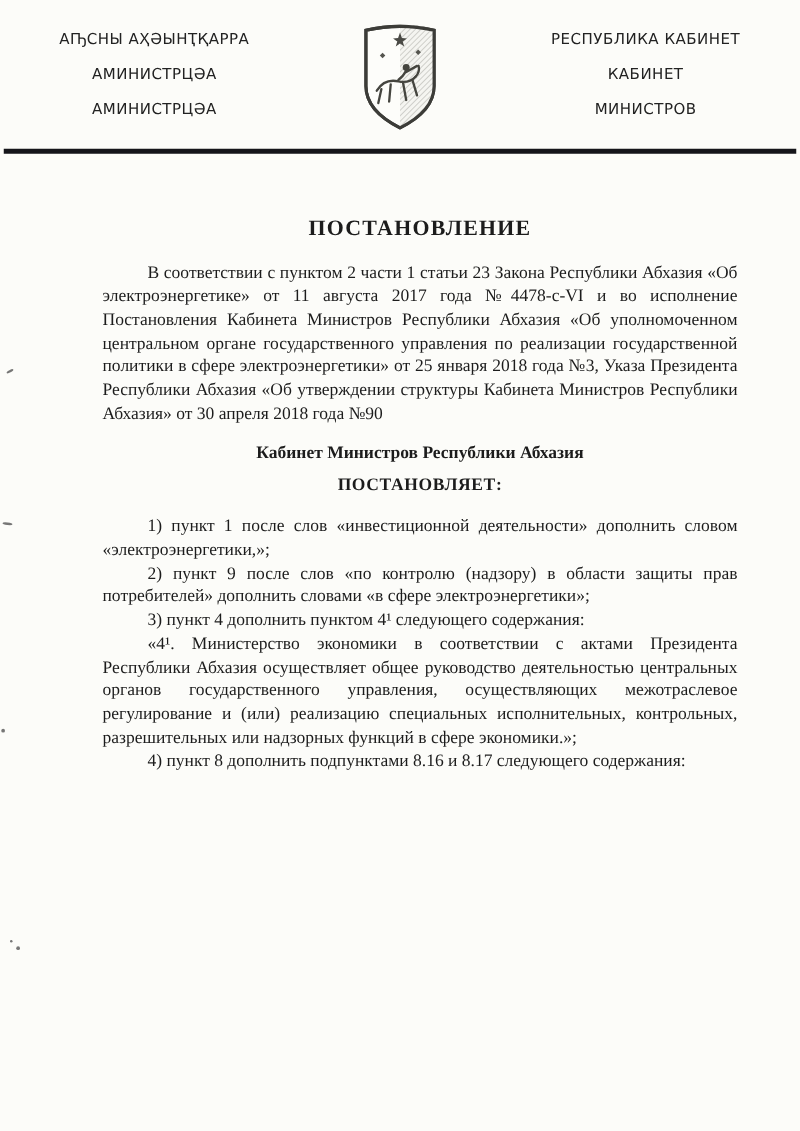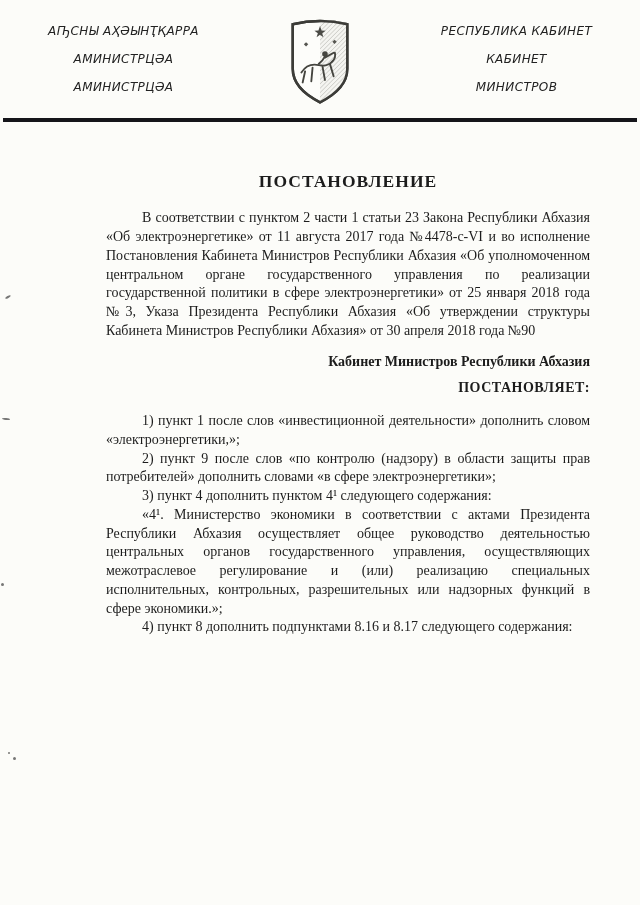--- a/index.html
+++ b/index.html
@@ -25,32 +25,32 @@
   }
   .head-col {
     width: 195px;
     margin-top: 8px;
     text-align: center;
     font-family: "DejaVu Sans", "Liberation Sans", sans-serif;
     font-size: 12px;
     letter-spacing: 0.4px;
     color: #222;
   }
-  .head-line { margin-bottom: 14px; line-height: 14px; font-style: italic; }
+  .head-line { margin-bottom: 14px; line-height: 14px; }
   .emblem { margin-top: 2px; }
 
   .rule {
     height: 4px;
     background: #15151a;
     margin: 8px 3px 0 3px;
   }
 
   
   .doc {
-    padding: 34px 50px 0 106px;
+    padding: 34px 50px 0 82px;
     font-size: 14px;
     line-height: 1.34;
     text-align: justify;
   }
   .title {
     margin: 14px 0 16px 0;
     text-align: center;
     font-size: 17.5px;
     font-weight: bold;
     letter-spacing: 1px;
@@ -63,21 +63,21 @@
     font-weight: bold;
     line-height: 1.45;
   }
   .para {
     margin: 0;
     text-indent: 36px;
     font-family: Liberation Serif, serif;
   }
   .center-bold {
     margin: 12px 0 8px 0;
-    text-align: right;
+    text-align: center;
     font-weight: bold;
   }
   .center-bold.spaced {
     margin: 8px 0 14px 0;
     letter-spacing: 0.5px;
   }
 
   
   .speck {
     position: absolute;

